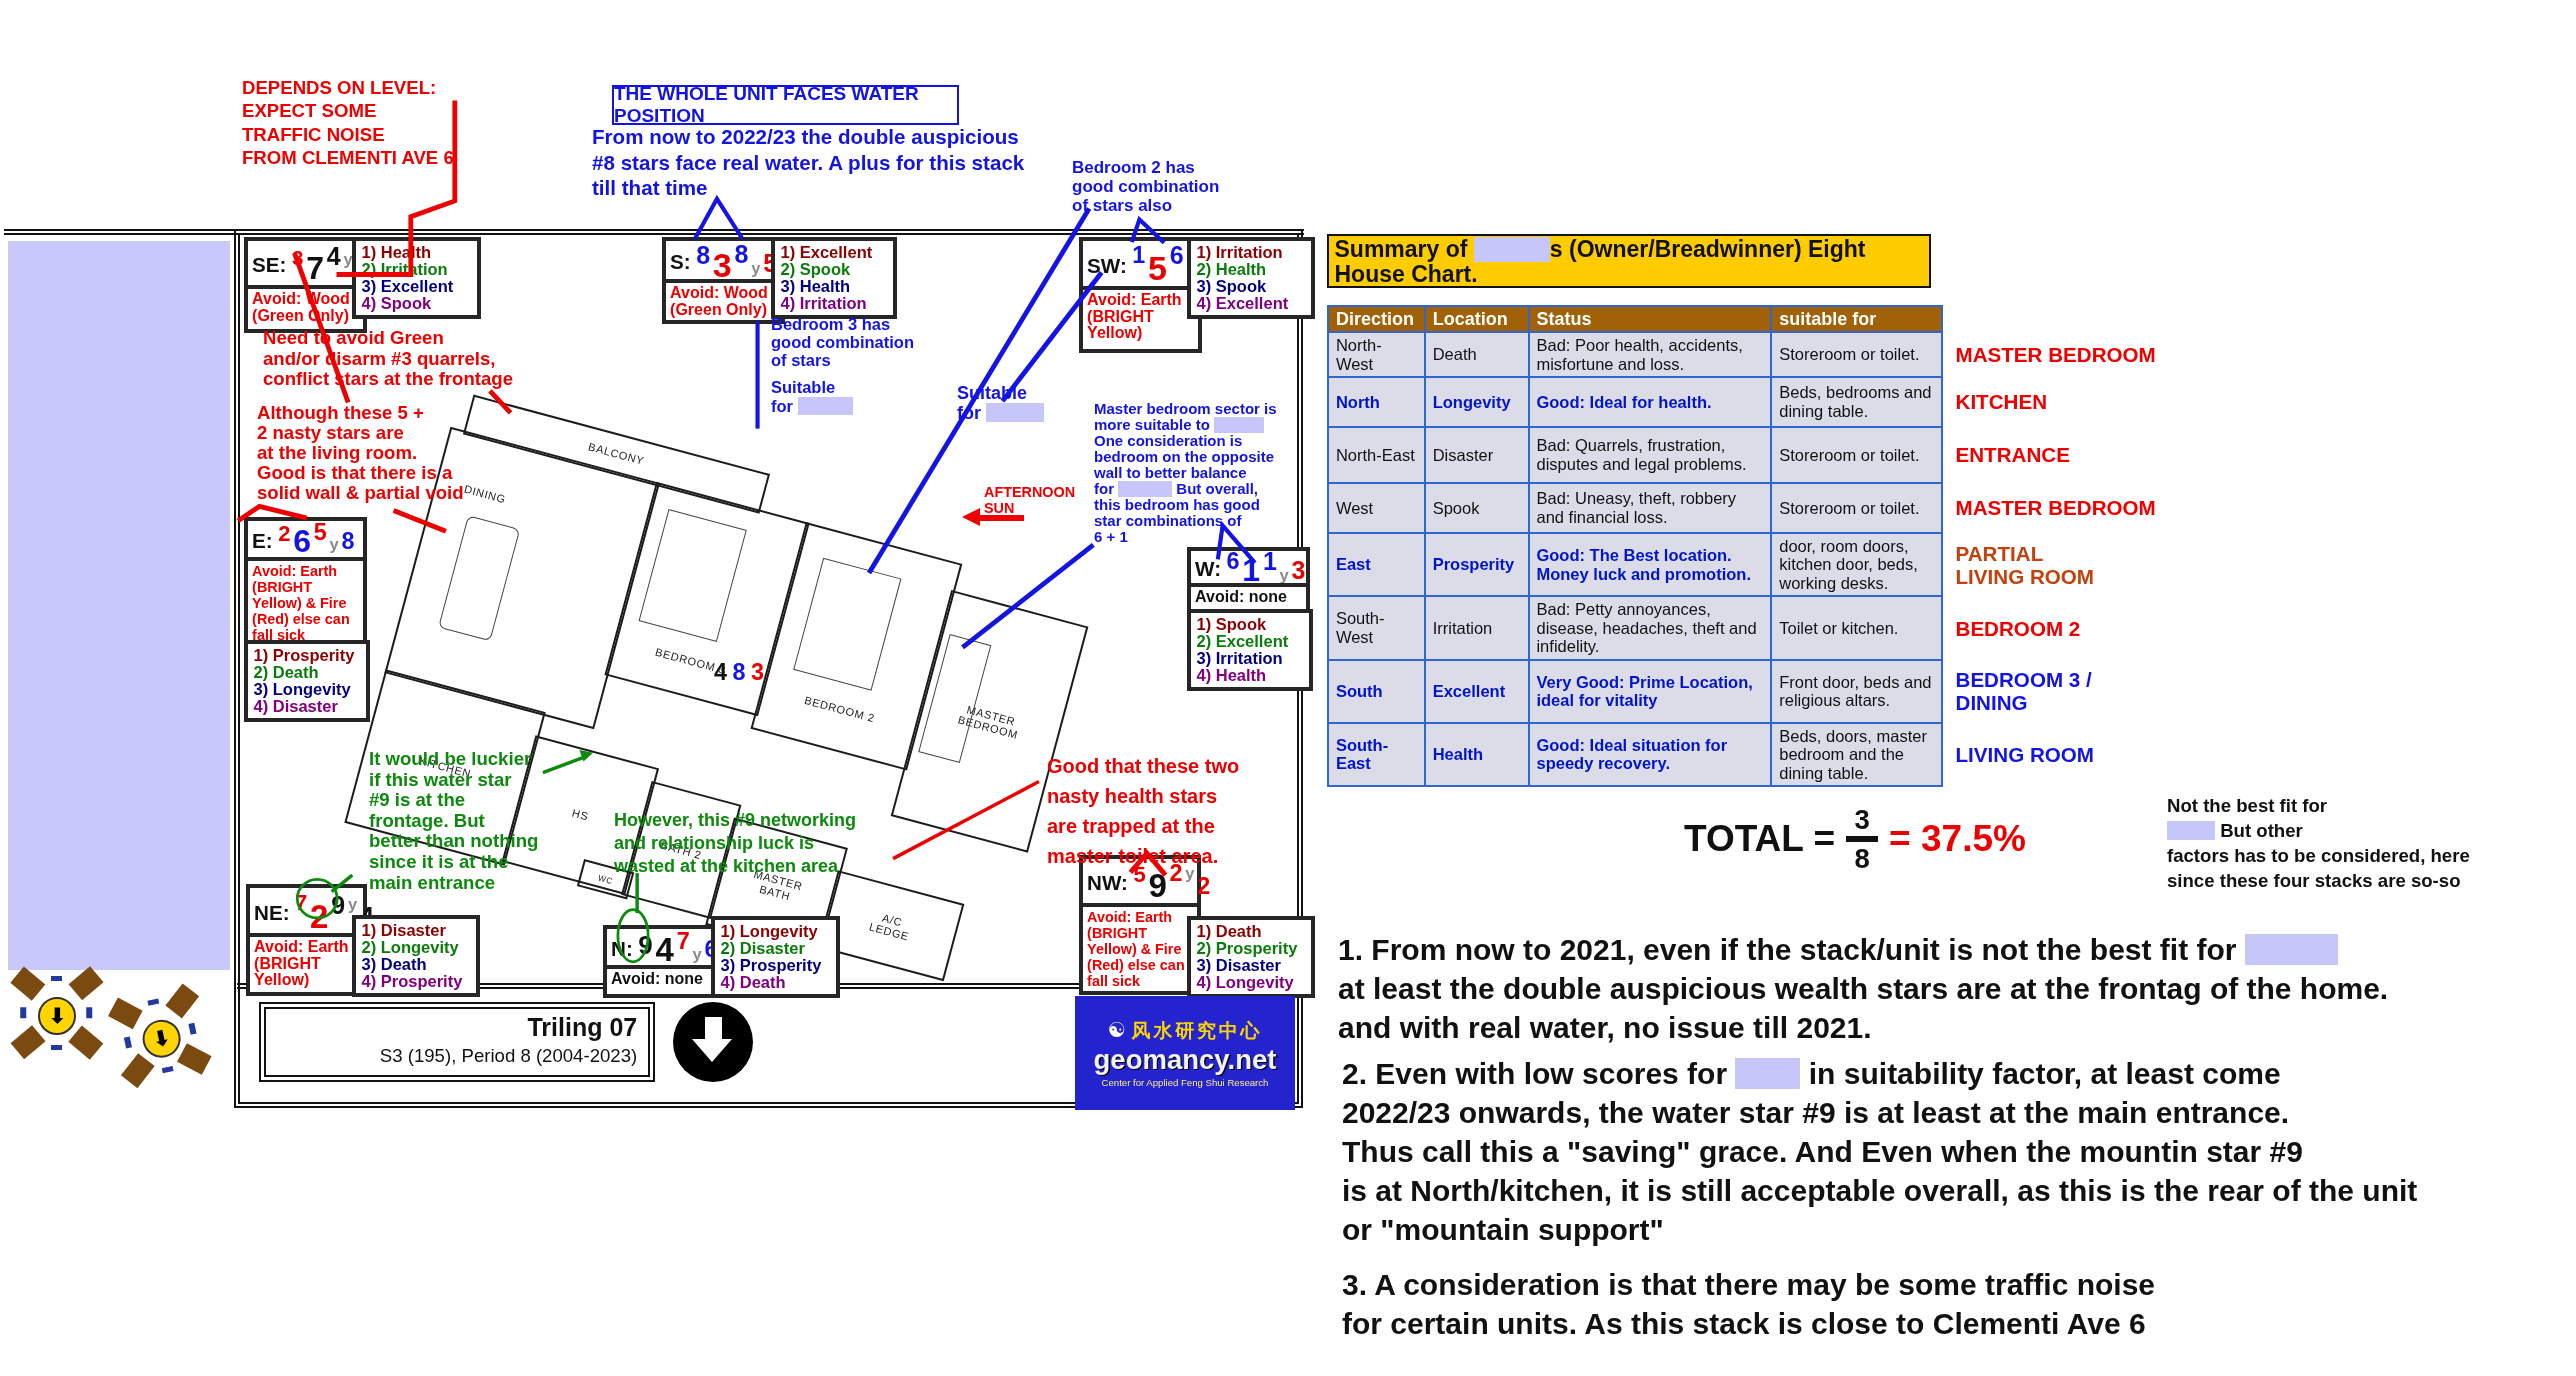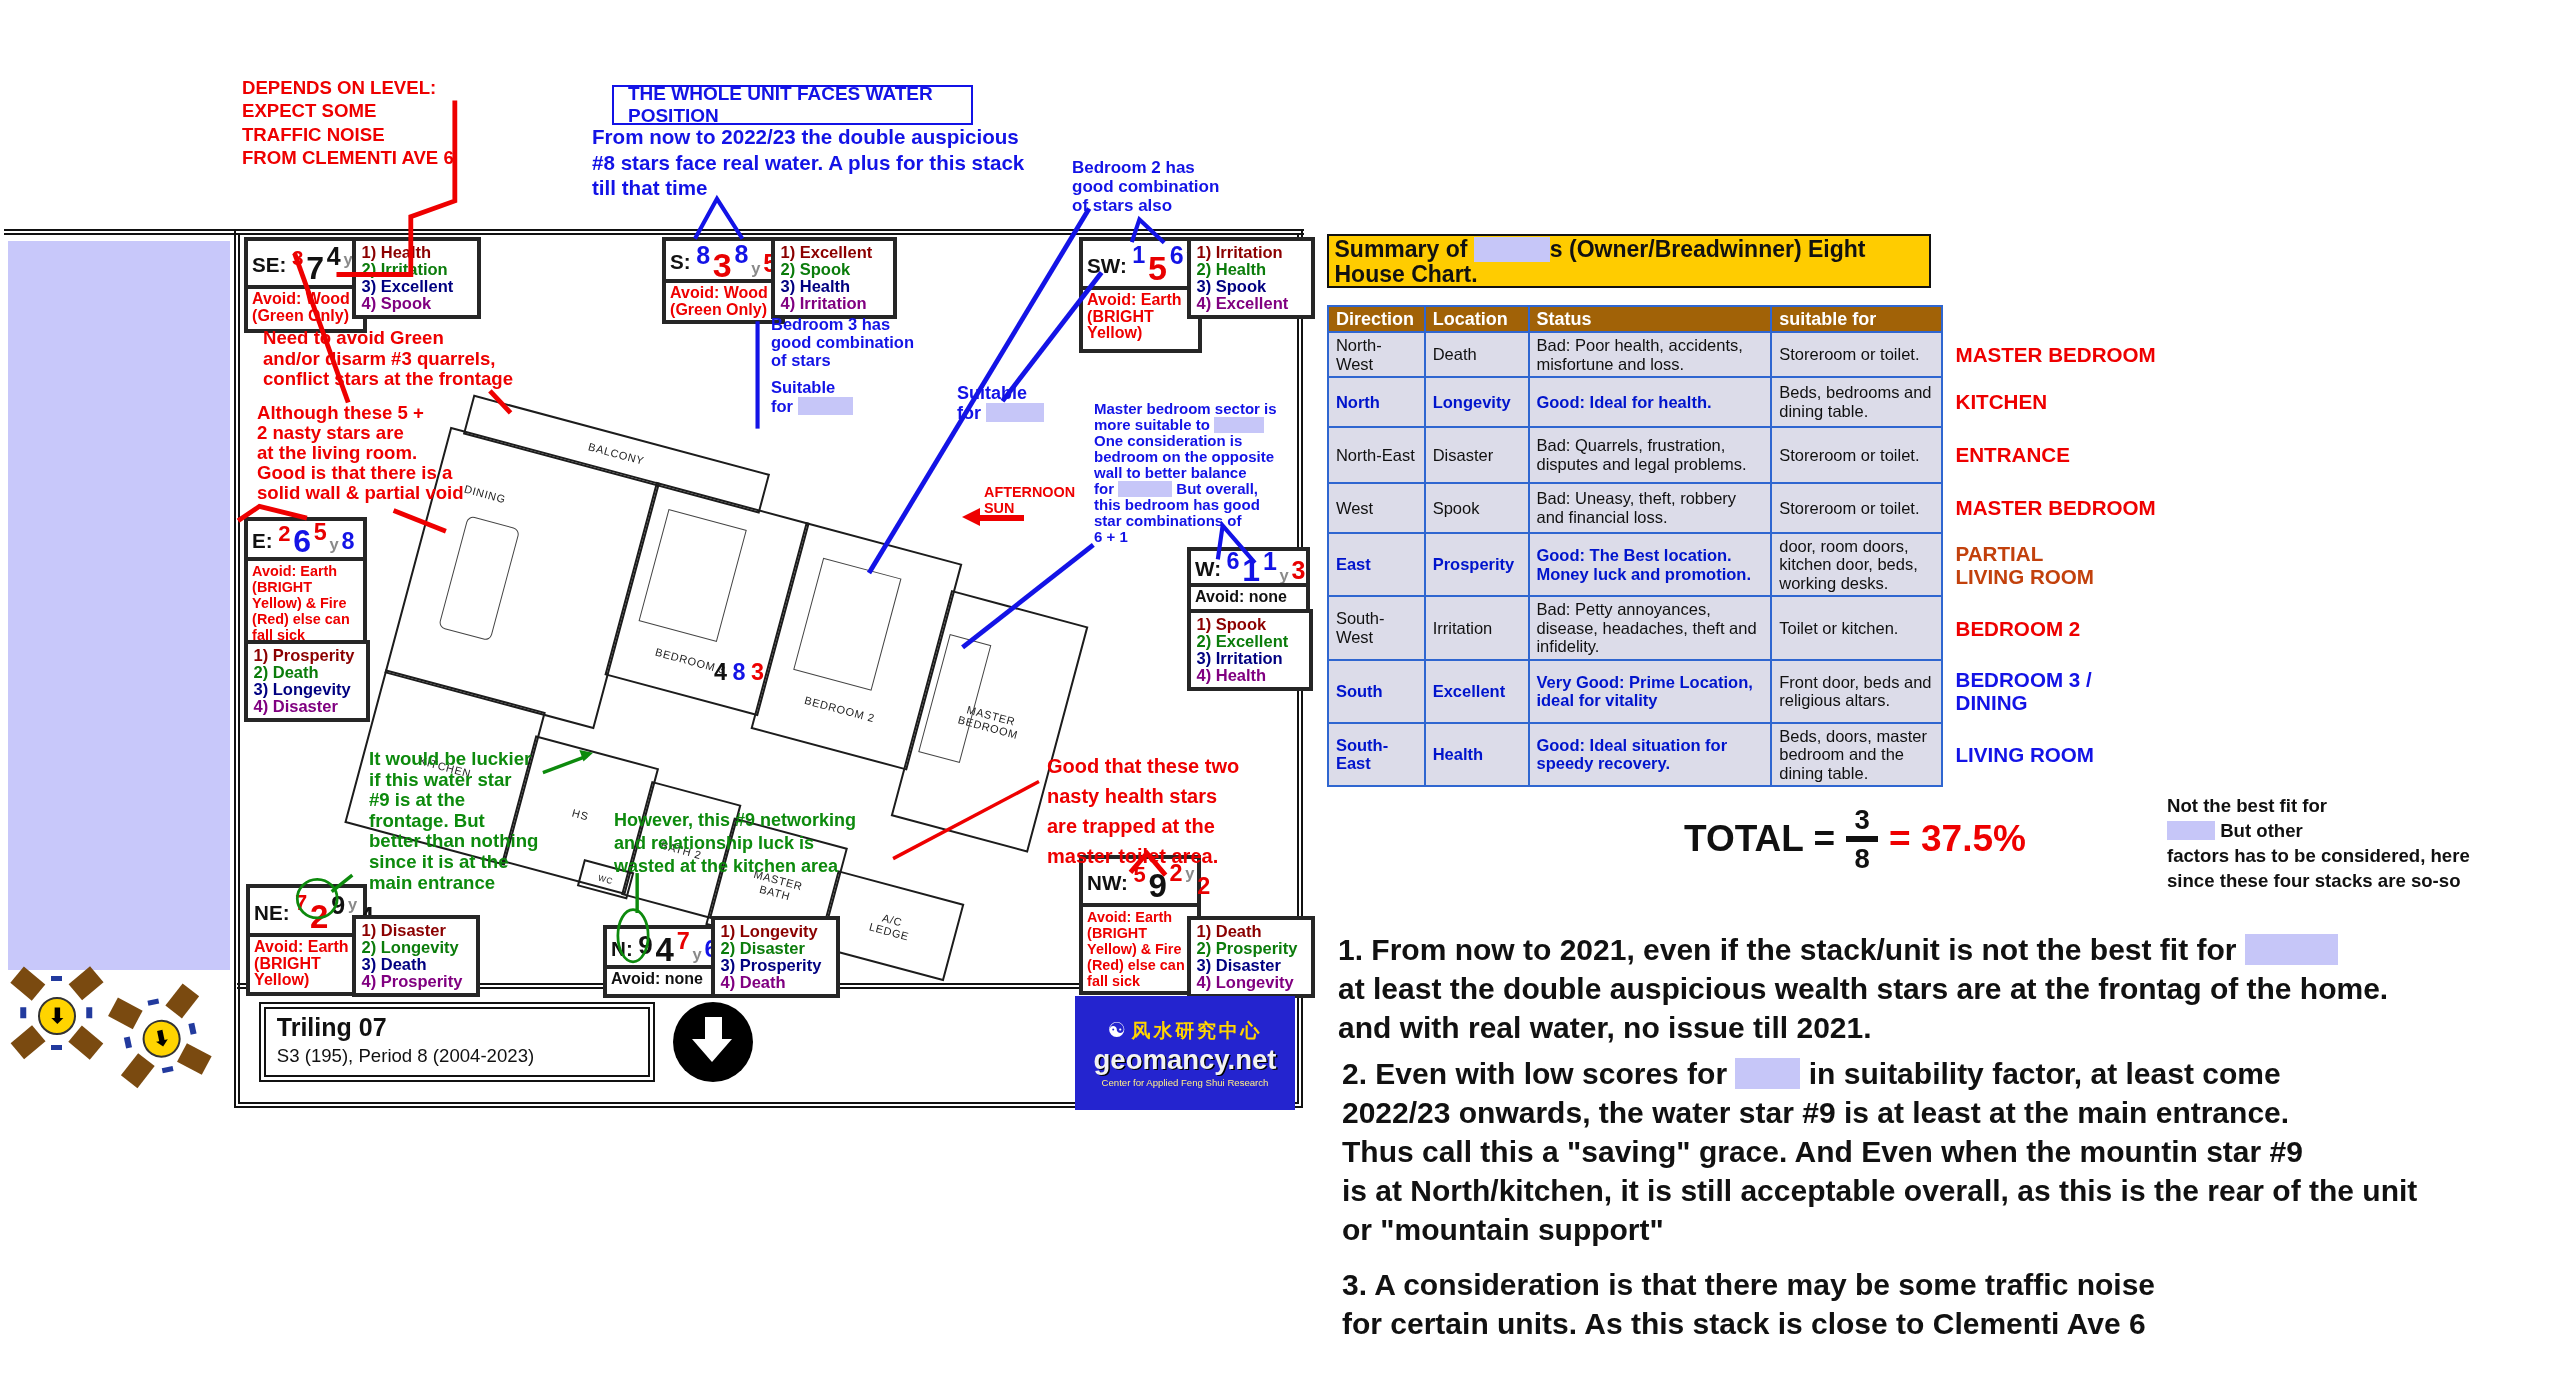--- a/index.html
+++ b/index.html
@@ -9,21 +9,21 @@
   .pre{white-space:pre-line;}
   .red{color:#ee0000;}
   .blue{color:#1313e6;}
   .black{color:#111;}
   .redact{display:inline-block;background:#c6c6f8;height:1.05em;vertical-align:-0.18em;}
 
   
   #choice{left:20.6px;top:102px;font-size:54px;line-height:63px;font-weight:bold;color:#1a10f0;}
   #depends{left:242px;top:76px;font-size:18.6px;line-height:23.4px;font-weight:bold;color:#ee0000;}
   #facesbox{left:612px;top:85px;width:343px;height:36px;border:2.8px solid #1313e6;
-            display:flex;align-items:center;justify-content:center;font-size:19px;font-weight:bold;color:#1313e6;padding-left:14px;}
+            display:flex;align-items:center;justify-content:center;font-size:19px;font-weight:bold;color:#1313e6;}
   #frompara{left:592px;top:124px;font-size:20.6px;line-height:25.5px;font-weight:bold;color:#1313e6;}
   #bed2note{left:1072px;top:158px;font-size:17px;line-height:19px;font-weight:bold;color:#1313e6;}
 
   
   #topline{left:4.1px;top:229px;width:1300px;height:6.9px;border-top:6.9px double #111;}
   #panel{left:234px;top:229px;width:1057px;height:867px;border:6.9px double #111;}
   #lav{left:8.3px;top:241px;width:222px;height:729px;background:#c8c8fa;}
   #sep{left:237px;top:983px;width:1065px;height:6.2px;border-top:6.2px double #111;}
 
   
@@ -93,21 +93,21 @@
   #masterpara{left:1094px;top:401px;font-size:15px;line-height:16px;font-weight:bold;color:#1313e6;}
   #aftsun{left:984px;top:484px;font-size:14.4px;line-height:16px;font-weight:bold;color:#ee0000;}
   #aftarrow{left:962px;top:508px;width:63px;height:19px;}
   #aftarrow .bar{position:absolute;left:16.5px;top:6.9px;width:45px;height:6.2px;background:#ee0000;}
   #aftarrow .head{position:absolute;left:0;top:0;width:0;height:0;border-top:9.6px solid transparent;
                   border-bottom:9.6px solid transparent;border-right:18px solid #ee0000;}
   #planstars{left:714px;top:659px;font-size:23.4px;font-weight:bold;letter-spacing:5.5px;}
 
   
   #triwrap{left:259px;top:1002px;width:396px;height:80px;border:2.1px solid #111;padding:2.8px;box-sizing:border-box;}
-  #triinner{width:100%;height:100%;border:2.1px solid #111;box-sizing:border-box;padding:4.1px 11px;}
+  #triinner{width:100%;height:100%;border:2.1px solid #111;box-sizing:border-box;padding:4.1px 11px;text-align:right;}
   #tri1{font-size:25px;font-weight:bold;color:#111;}
   #tri2{font-size:18.6px;color:#111;margin-top:2.8px;}
   #dncircle{left:673px;top:1002px;width:80px;height:80px;background:#000;border-radius:50%;}
   #dncircle .stem{position:absolute;left:32px;top:15px;width:16.5px;height:22px;background:#fff;}
   #dncircle .tri{position:absolute;left:19px;top:37px;width:0;height:0;border-left:20.6px solid transparent;
                  border-right:20.6px solid transparent;border-top:23.4px solid #fff;}
   #logo{left:1075px;top:996px;width:220px;height:114px;background:#2424cf;color:#fff;
         display:flex;flex-direction:column;align-items:center;justify-content:center;}
   #logo .cn{color:#ffd400;font-size:19px;font-weight:bold;font-family:"DejaVu Sans",sans-serif;letter-spacing:2.8px;}
   #logo .yy{font-size:20.6px;margin-right:5.5px;}

